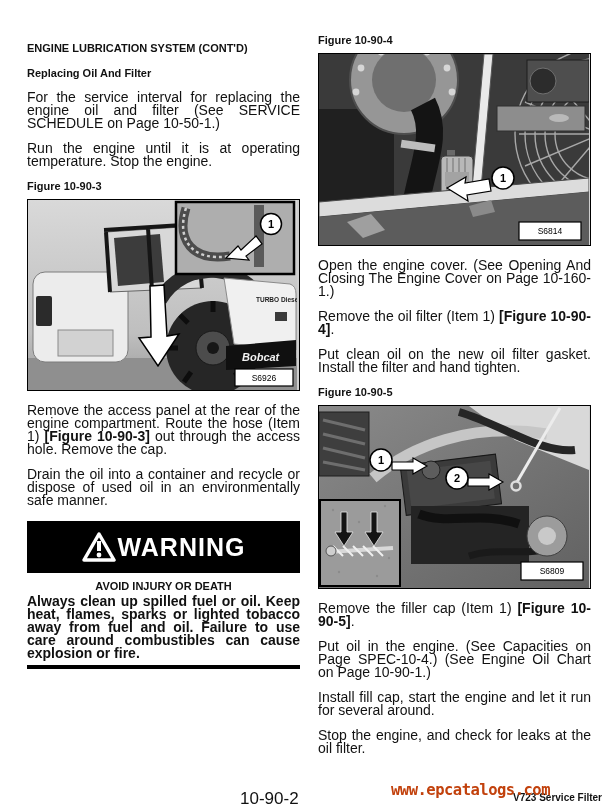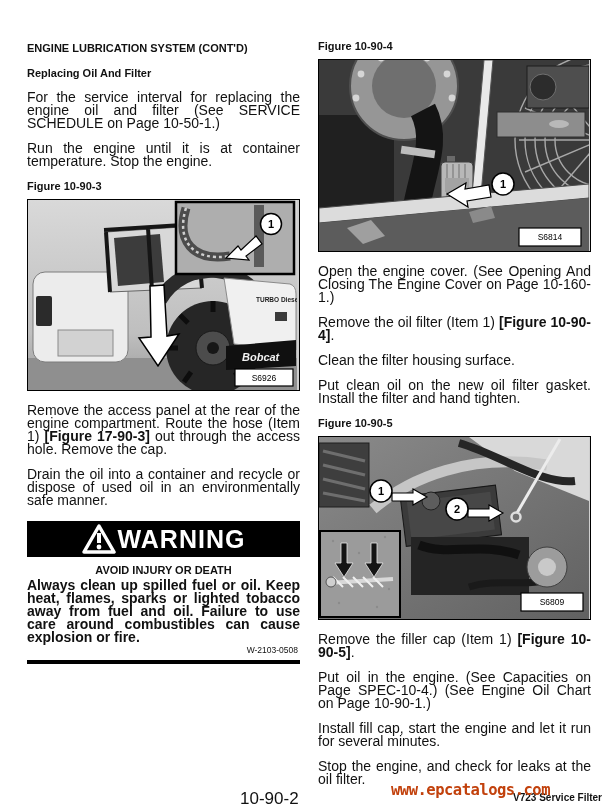--- a/index.html
+++ b/index.html
@@ -12,21 +12,21 @@
   .col-right{left:318px;}
   h1,h2{font-size:11px;line-height:13px;margin:0 0 12px 0;font-weight:bold;}
   h2{margin-bottom:11px;}
   p{font-size:14px;line-height:13px;margin:0 0 12px 0;text-align:justify;}
   .fig-caption{font-size:11px;font-weight:bold;line-height:13px;margin:2px 0 6px 0;}
   .figure{border:1.5px solid #000;margin:0 0 13px 0;background:#cfcfcf;font-family:"Liberation Sans",sans-serif;}
   .figure svg{display:block;}
   
   .warning{margin-top:14px;border-bottom:4px solid #000;padding-bottom:4px;}
   .warn-banner{
-    background:#000;color:#fff;height:36px;display:flex;align-items:center;justify-content:center;
+    background:#000;color:#fff;height:52px;display:flex;align-items:center;justify-content:center;
     gap:2px;margin-bottom:7px;
   }
   .warn-banner .wtxt{font-size:25px;font-weight:bold;letter-spacing:1px;}
   .warn-title{font-size:11px;font-weight:bold;text-align:center;margin-bottom:3px;}
   .warn-body{font-weight:bold;margin:0 0 1px 0;}
   .warn-code{font-size:8.5px;text-align:right;margin:0 2px 1px 0;}
   
   .footer-left{position:absolute;left:55px;top:834px;font-size:9px;}
   .footer-center{position:absolute;left:240px;top:789px;width:70px;text-align:left;font-size:17px;font-weight:normal;}
   .footer-right{position:absolute;right:6px;top:792px;font-size:10px;font-weight:bold;z-index:1;}
@@ -40,21 +40,21 @@
 </style>
 </head>
 <body>
 
 <div class="page">
 
   <div class="col col-left">
     <h1>ENGINE LUBRICATION SYSTEM (CONT'D)</h1>
     <h2>Replacing Oil And Filter</h2>
     <p>For the service interval for replacing the engine oil and filter (See SERVICE SCHEDULE on Page 10-50-1.)</p>
-    <p>Run the engine until it is at container temperature. Stop the engine.</p>
+    <p>Run the engine until it is at operating temperature. Stop the engine.</p>
 
     <div class="fig-caption">Figure 10-90-3</div>
 
     <div class="figure">
       <svg width="269" height="190" viewBox="0 0 269 190">
         <defs>
           <linearGradient id="g3" x1="0" y1="0" x2="0" y2="1">
             <stop offset="0" stop-color="#d9d9d9"></stop>
               <stop offset="0.7" stop-color="#bfbfbf"></stop>
               <stop offset="1" stop-color="#9a9a9a"></stop>
@@ -103,40 +103,39 @@
         <rect x="226" y="5" width="10" height="62" fill="#5a5a5a"></rect>
         <polygon points="198,58 210,46 213,50 228,36 234,44 218,56 221,60" fill="#ffffff" stroke="#000" stroke-width="1.2"></polygon>
         <circle cx="243" cy="24" r="10.5" fill="#ffffff" stroke="#000" stroke-width="1.5"></circle>
         <text x="243" y="28" text-anchor="middle" class="callout-num">1</text>
 
         <rect x="207" y="169" width="58" height="17" fill="#ffffff" stroke="#000" stroke-width="1.2"></rect>
         <text x="236" y="181" text-anchor="middle" class="photo-code">S6926</text>
       </svg>
     </div>
 
-    <p><span>Remove the access panel at the rear of the engine compartment. Route the hose (Item 1) </span><b>[Figure 17-90-3]</b><span> out through the access hole. Remove the cap.</span></p>
+    <p><span>Remove the access panel at the rear of the engine compartment. Route the hose (Item 1) </span><b>[Figure 10-90-3]</b><span> out through the access hole. Remove the cap.</span></p>
     <p>Drain the oil into a container and recycle or dispose of used oil in an environmentally safe manner.</p>
 
     <div class="warning">
       <div class="warn-banner">
         <svg width="34" height="30" viewBox="0 0 34 30">
           <polygon points="17,2 32,28 2,28" fill="#000" stroke="#fff" stroke-width="3.5" stroke-linejoin="round"></polygon>
           <rect x="15" y="9" width="4" height="10" fill="#fff"></rect>
           <circle cx="17" cy="23" r="2.4" fill="#fff"></circle>
         </svg>
         <span class="wtxt">WARNING</span>
       </div>
       <div class="warn-title">AVOID INJURY OR DEATH</div>
       <p class="warn-body">Always clean up spilled fuel or oil. Keep heat, flames, sparks or lighted tobacco away from fuel and oil. Failure to use care around combustibles can cause explosion or fire.</p>
-      <div class="warn-code">W-2103-0508</div>
     </div>
   </div>
 
   <div class="col col-right">
-    <div class="fig-caption" style="margin-top:14px;">Figure 10-90-4</div>
+    <div class="fig-caption" style="margin-top:8px;">Figure 10-90-4</div>
 
     <div class="figure">
       <svg width="270" height="191" viewBox="0 0 270 191">
         <rect x="0" y="0" width="270" height="191" fill="#3a3a3a"></rect>
         <rect x="0" y="55" width="75" height="136" fill="#202020"></rect>
 
         <circle cx="85" cy="26" r="54" fill="#969696" stroke="#4f4f4f" stroke-width="2"></circle>
         <circle cx="85" cy="26" r="32" fill="#6f6f6f"></circle>
         <g fill="#d6d6d6">
           <circle cx="42" cy="14" r="3.4"></circle>
@@ -190,21 +189,20 @@
         <circle cx="184" cy="124" r="11" fill="#ffffff" stroke="#000" stroke-width="1.5"></circle>
         <text x="184" y="128" text-anchor="middle" class="callout-num">1</text>
 
         <rect x="200" y="168" width="62" height="18" fill="#ffffff" stroke="#000" stroke-width="1.2"></rect>
         <text x="231" y="180" text-anchor="middle" class="photo-code">S6814</text>
       </svg>
     </div>
 
     <p>Open the engine cover. (See Opening And Closing The Engine Cover on Page 10-160-1.)</p>
     <p><span>Remove the oil filter (Item 1) </span><b>[Figure 10-90-4]</b><span>.</span></p>
-    <p>Clean the filter housing surface.</p>
     <p>Put clean oil on the new oil filter gasket. Install the filter and hand tighten.</p>
 
     <div class="fig-caption">Figure 10-90-5</div>
 
     <div class="figure">
       <svg width="270" height="182" viewBox="0 0 270 182">
         <defs>
           <linearGradient id="g5" x1="0" y1="0" x2="1" y2="1">
             <stop offset="0" stop-color="#8a8a8a"></stop>
               <stop offset="1" stop-color="#616161"></stop>
@@ -263,21 +261,21 @@
         <polygon points="22,106 28,106 28,126 34,126 25,140 16,126 22,126" fill="#141414" stroke="#e8e8e8" stroke-width="0.8"></polygon>
         <polygon points="52,106 58,106 58,126 64,126 55,140 46,126 52,126" fill="#141414" stroke="#e8e8e8" stroke-width="0.8"></polygon>
 
         <rect x="202" y="156" width="62" height="18" fill="#ffffff" stroke="#000" stroke-width="1.2"></rect>
         <text x="233" y="168" text-anchor="middle" class="photo-code">S6809</text>
       </svg>
     </div>
 
     <p><span>Remove the filler cap (Item 1) </span><b>[Figure 10-90-5]</b><span>.</span></p>
     <p>Put oil in the engine. (See Capacities on Page SPEC-10-4.) (See Engine Oil Chart on Page 10-90-1.)</p>
-    <p>Install fill cap, start the engine and let it run for several minutes.</p>
+    <p>Install fill cap, start the engine and let it run for several around.</p>
     <p>Stop the engine, and check for leaks at the oil filter.</p>
   </div>
 
   <div class="footer-left">38 of 913</div>
   <div class="footer-center">10-90-2</div>
   <div class="footer-right">V723 Service Filter</div>
   <div class="watermark" style="color: #c2410c; text-align: right;">www.epcatalogs.com</div>
 
 </div>
 

